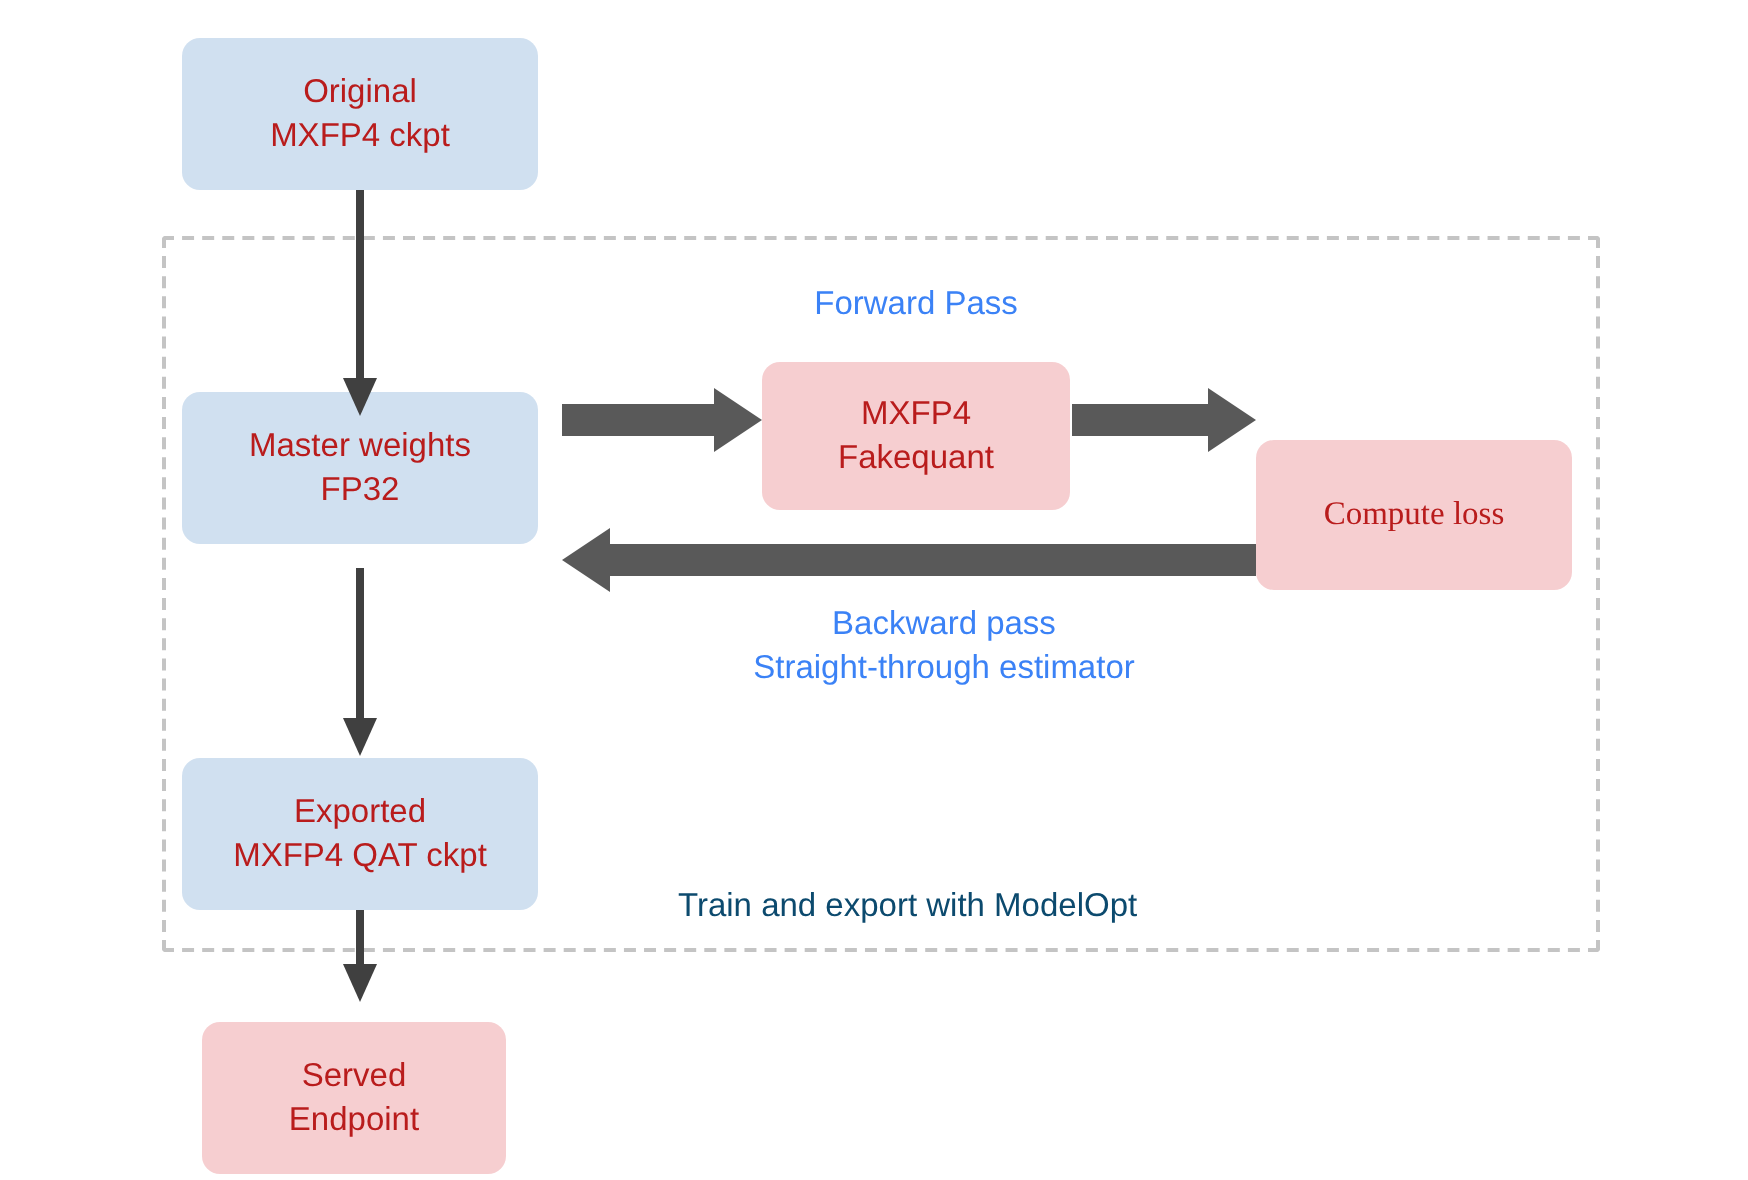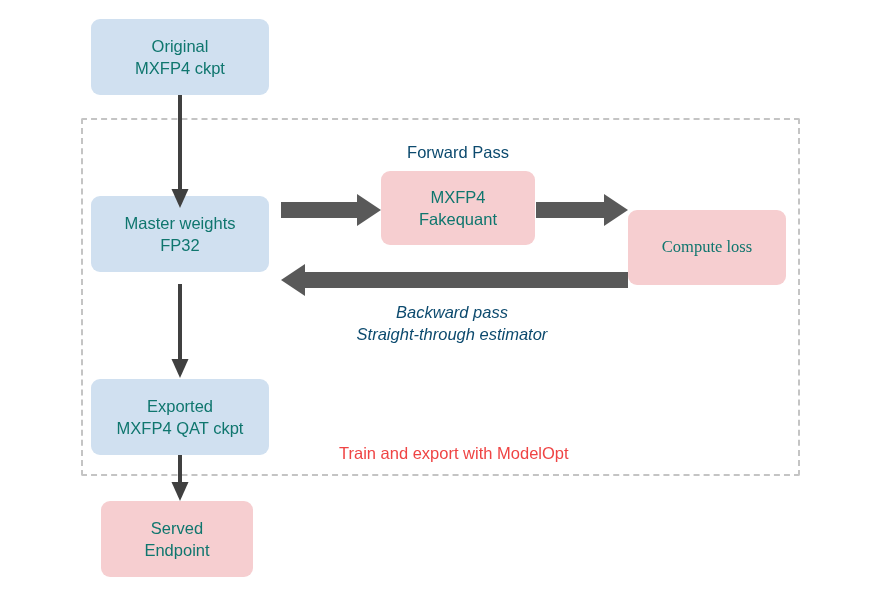--- a/index.html
+++ b/index.html
@@ -17,46 +17,46 @@
     background: #ffffff;
     overflow: hidden;
   }
   .node {
     position: absolute;
     border-radius: 9px;
     display: flex;
     align-items: center;
     justify-content: center;
     text-align: center;
-    color: #0f766e;
+    color: #b91c1c;
     font-size: 16.5px;
     line-height: 1.34;
     box-sizing: border-box;
     white-space: pre-line;
   }
   .node.blue  { background: #d0e0f0; }
-  .node.pink  { background: #f6ced0; }
+  .node.pink  { background: #f6ced0; margin-top: 10px; }
 
   .group-box {
     position: absolute;
     box-sizing: border-box;
     border: 2px dashed #c4c4c4;
     background: transparent;
     border-radius: 2px;
   }
   .caption {
     position: absolute;
-    color: #ef4444;
+    color: #0c4a6e;
     font-size: 16.5px;
     line-height: 1.3;
     white-space: pre-line;
   }
   .label {
     position: absolute;
-    color: #0c4a6e;
+    color: #3b82f6;
     font-size: 16.5px;
     line-height: 1.32;
     text-align: center;
     white-space: pre-line;
   }
   .arrow-svg {
     position: absolute;
     overflow: visible;
   }
 </style>
@@ -79,21 +79,21 @@
   <div class="node pink" style="left:628px; top:210px; width:158px; height:75px;font-family:Liberation Serif, serif;">Compute loss</div>
 
   <div class="node blue" style="left:91px; top:379px; width:178px; height:76px;">Exported
 MXFP4 QAT ckpt</div>
 
   <div class="node pink" style="left:101px; top:501px; width:152px; height:76px;">Served
 Endpoint</div>
 
   <div class="label" style="left:358px; top:142px; width:200px;">Forward Pass</div>
 
-  <div class="label" style="left:292px; top:302px; width:320px;font-style:italic;">Backward pass
+  <div class="label" style="left:312px; top:302px; width:320px;">Backward pass
 Straight-through estimator</div>
 
   <div class="caption" style="left:339px; top:443px;">Train and export with ModelOpt</div>
 
 
   <svg class="arrow-svg" style="left:170px; top:95px;" width="20" height="115" viewBox="0 0 20 115">
     <line x1="10" y1="0" x2="10" y2="98" stroke="#404040" stroke-width="4"></line>
     <polygon points="10,113 1.5,94 18.5,94" fill="#404040"></polygon>
   </svg>
 

